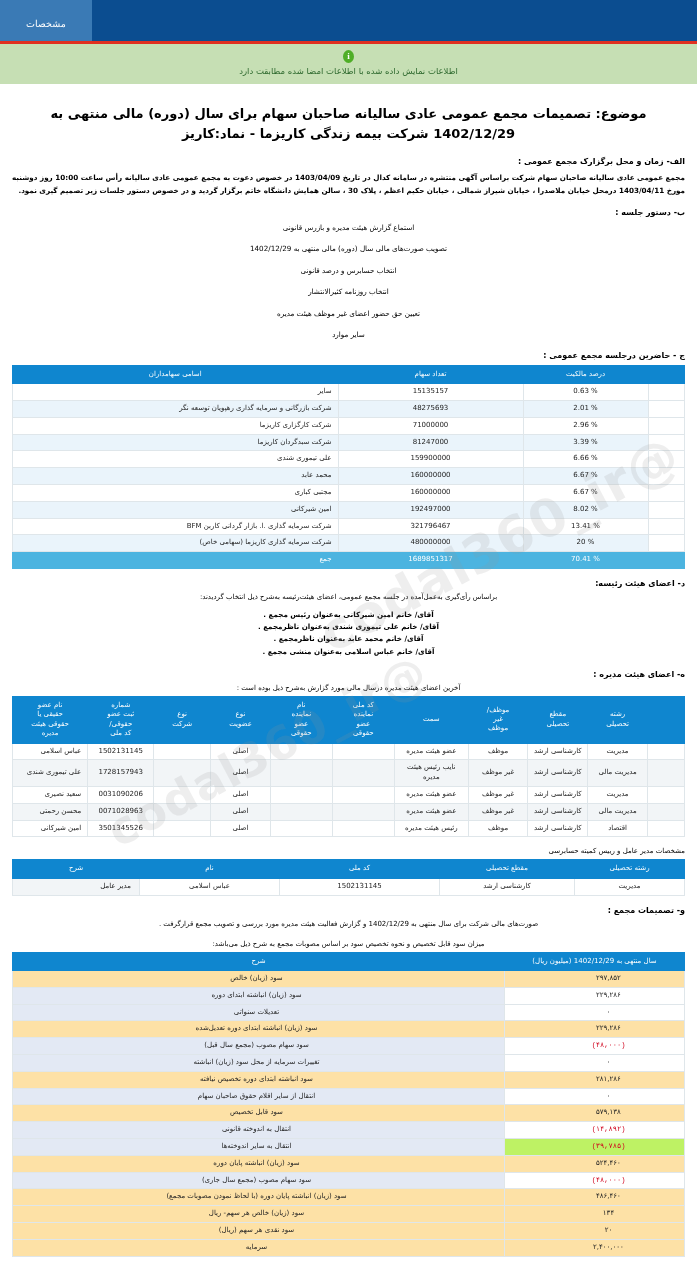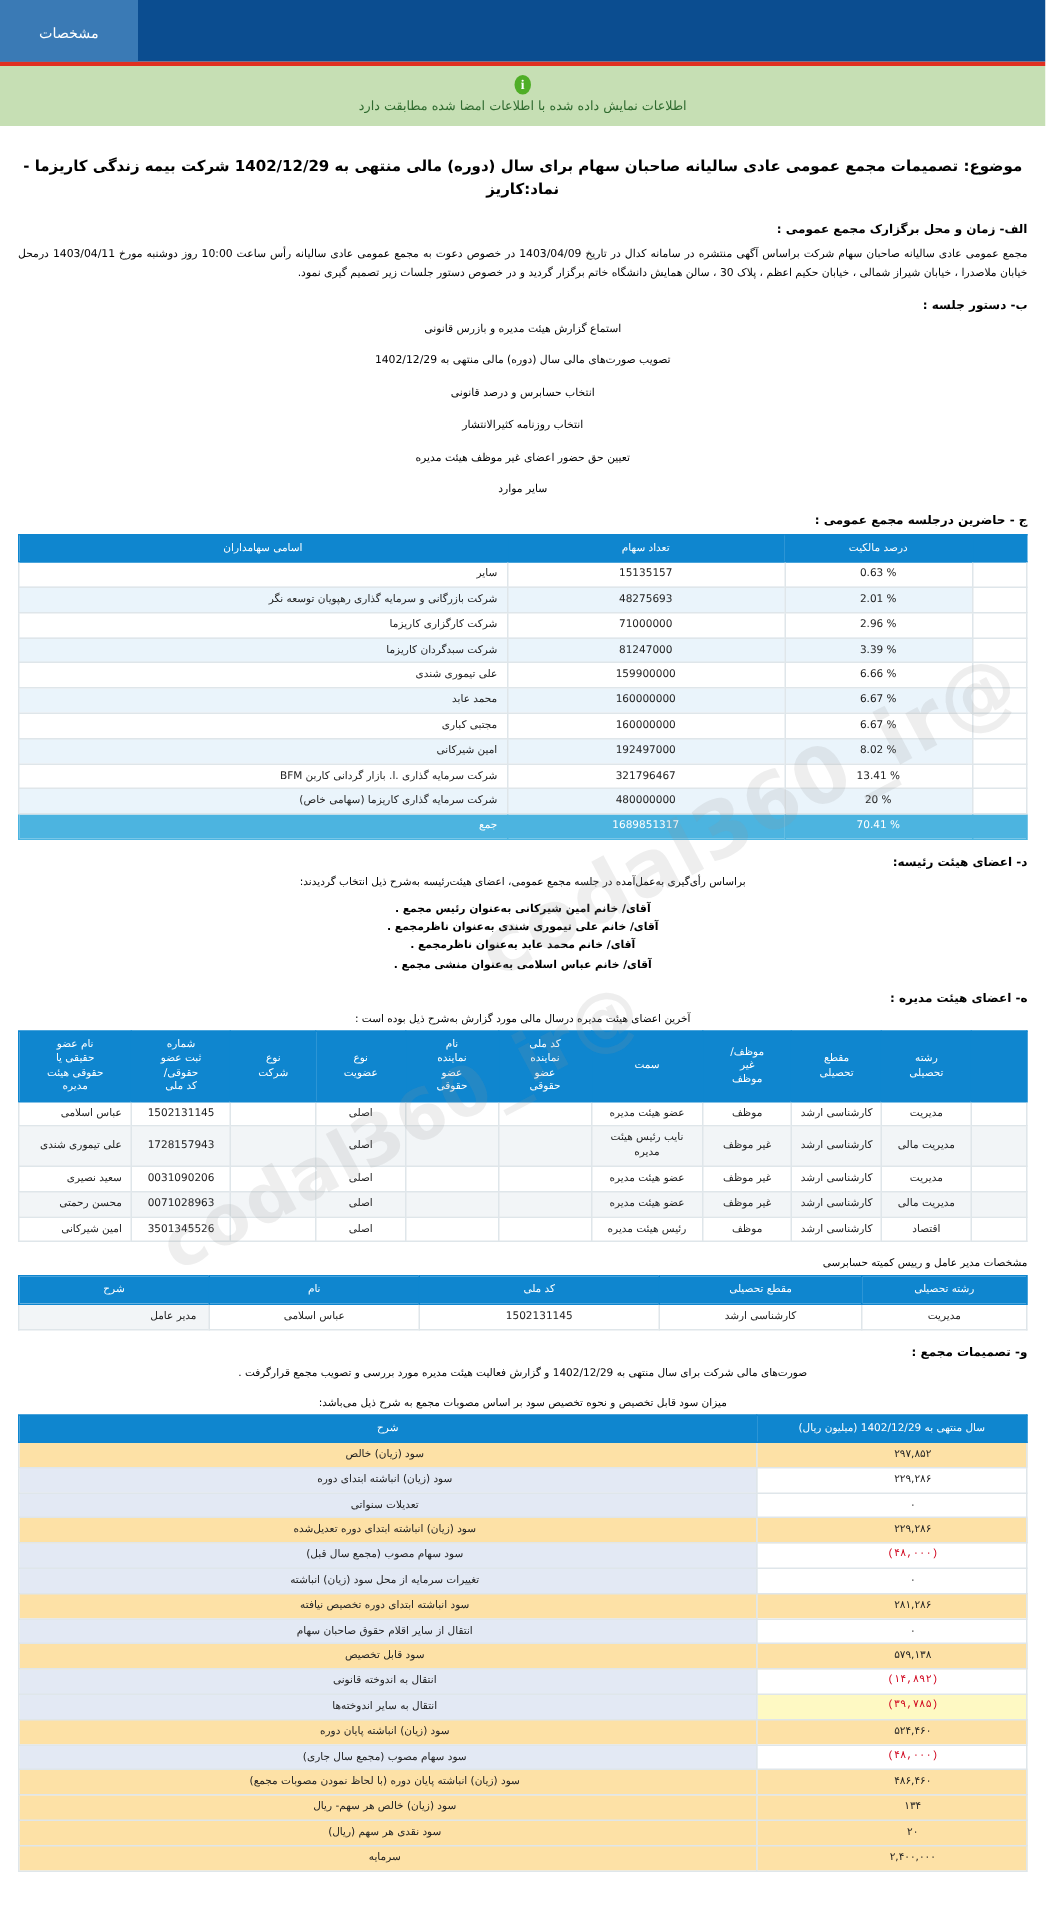--- a/index.html
+++ b/index.html
@@ -24,21 +24,20 @@
   }
   .nav-tab {
     background: #3a7ab5;
     color: #ffffff;
     font-size: 9.5px;
     padding: 6px 26px 0 26px;
     text-align: center;
     line-height: 1.2;
     border: 0;
     cursor: pointer;
-    font-family: Liberation Serif, serif;
   }
   .nav-underline {
     height: 3px;
     background: #e03020;
     width: 100%;
   }
 
   
   .alert {
     background: #c6dfb4;
@@ -75,40 +74,41 @@
     font-weight: bold;
     font-family: "DejaVu Sans", sans-serif;
     transform: rotate(-28deg);
     letter-spacing: 1px;
     white-space: nowrap;
   }
   .wm1 { top: 430px; left: 300px; }
   .wm2 { top: 640px; left: 90px; font-size: 46px; }
 
   h1.subject {
-    font-size: 10px;
+    font-size: 13px;
     font-weight: bold;
     text-align: center;
     margin: 2px 0 14px 0;
     color: #000;
     line-height: 1.5;
   }
   .sec-title {
     font-size: 8px;
     font-weight: bold;
     text-align: right;
     margin: 10px 0 5px 0;
     color: #000;
   }
   .para {
     font-size: 7.2px;
     text-align: justify;
     line-height: 1.85;
     color: #000;
     margin: 0 0 8px 0;
+    font-weight: bold;
   }
   .agenda-item {
     font-size: 7.2px;
     text-align: center;
     line-height: 1.6;
     margin: 0 0 10px 0;
     color: #000;
   }
   .list-line {
     font-size: 7.2px;
@@ -449,21 +449,21 @@
         </tr>
       <tr class="hl">
           <td class="num">۵۷۹,۱۳۸</td>
           <td class="desc">سود قابل تخصیص</td>
         </tr>
       <tr class="alt">
           <td class="num neg" style="background:#fff">(۱۴,۸۹۲)</td>
           <td class="desc">انتقال به اندوخته قانونی</td>
         </tr>
       <tr class="alt">
-          <td class="num neg" style="background:#fef9c3">(۳۹,۷۸۵)</td>
+          <td class="num neg" style="background:#bef264">(۳۹,۷۸۵)</td>
           <td class="desc">انتقال به سایر اندوخته‌ها</td>
         </tr>
       <tr class="hl">
           <td class="num">۵۲۴,۴۶۰</td>
           <td class="desc">سود (زیان) انباشته پایان دوره</td>
         </tr>
       <tr class="alt">
           <td class="num neg" style="background:#fff">(۴۸,۰۰۰)</td>
           <td class="desc">سود سهام مصوب (مجمع سال جاری)</td>
         </tr>

